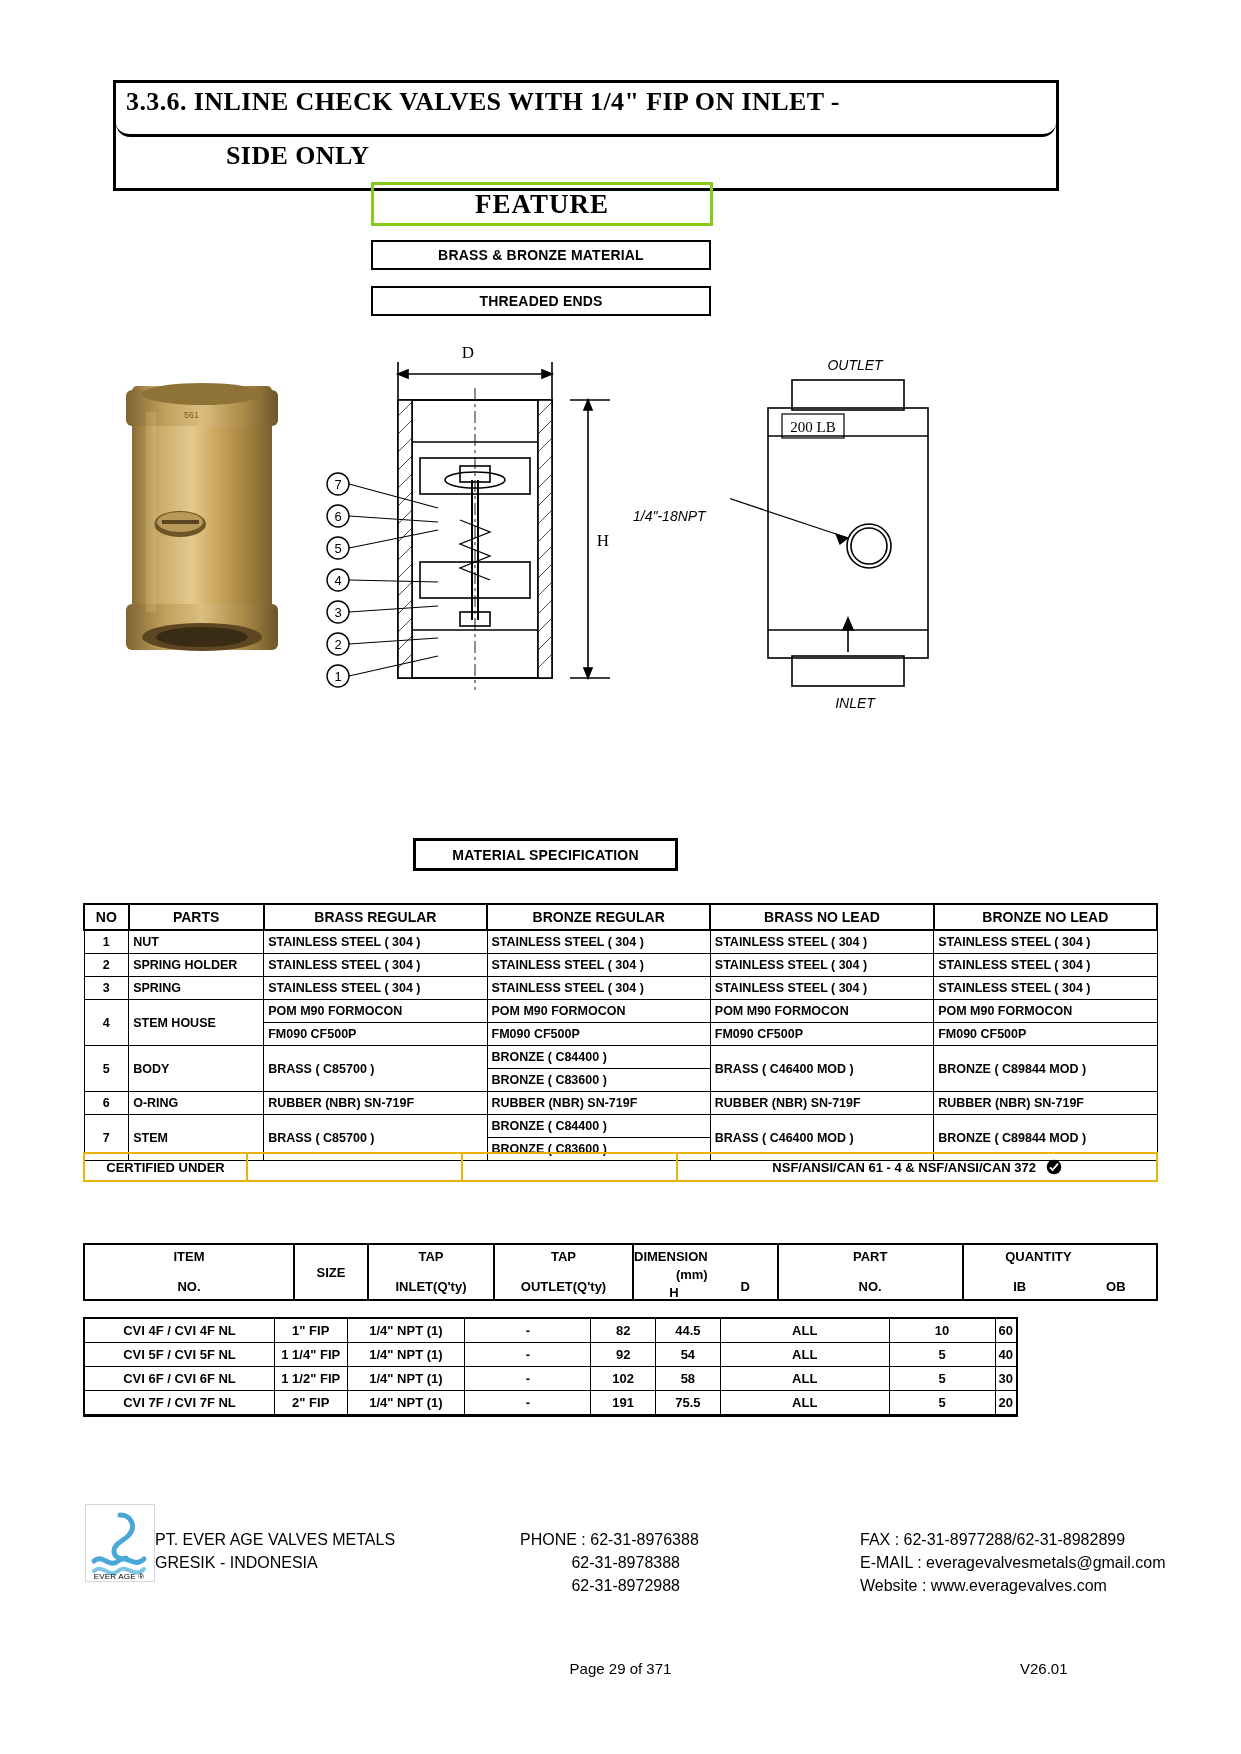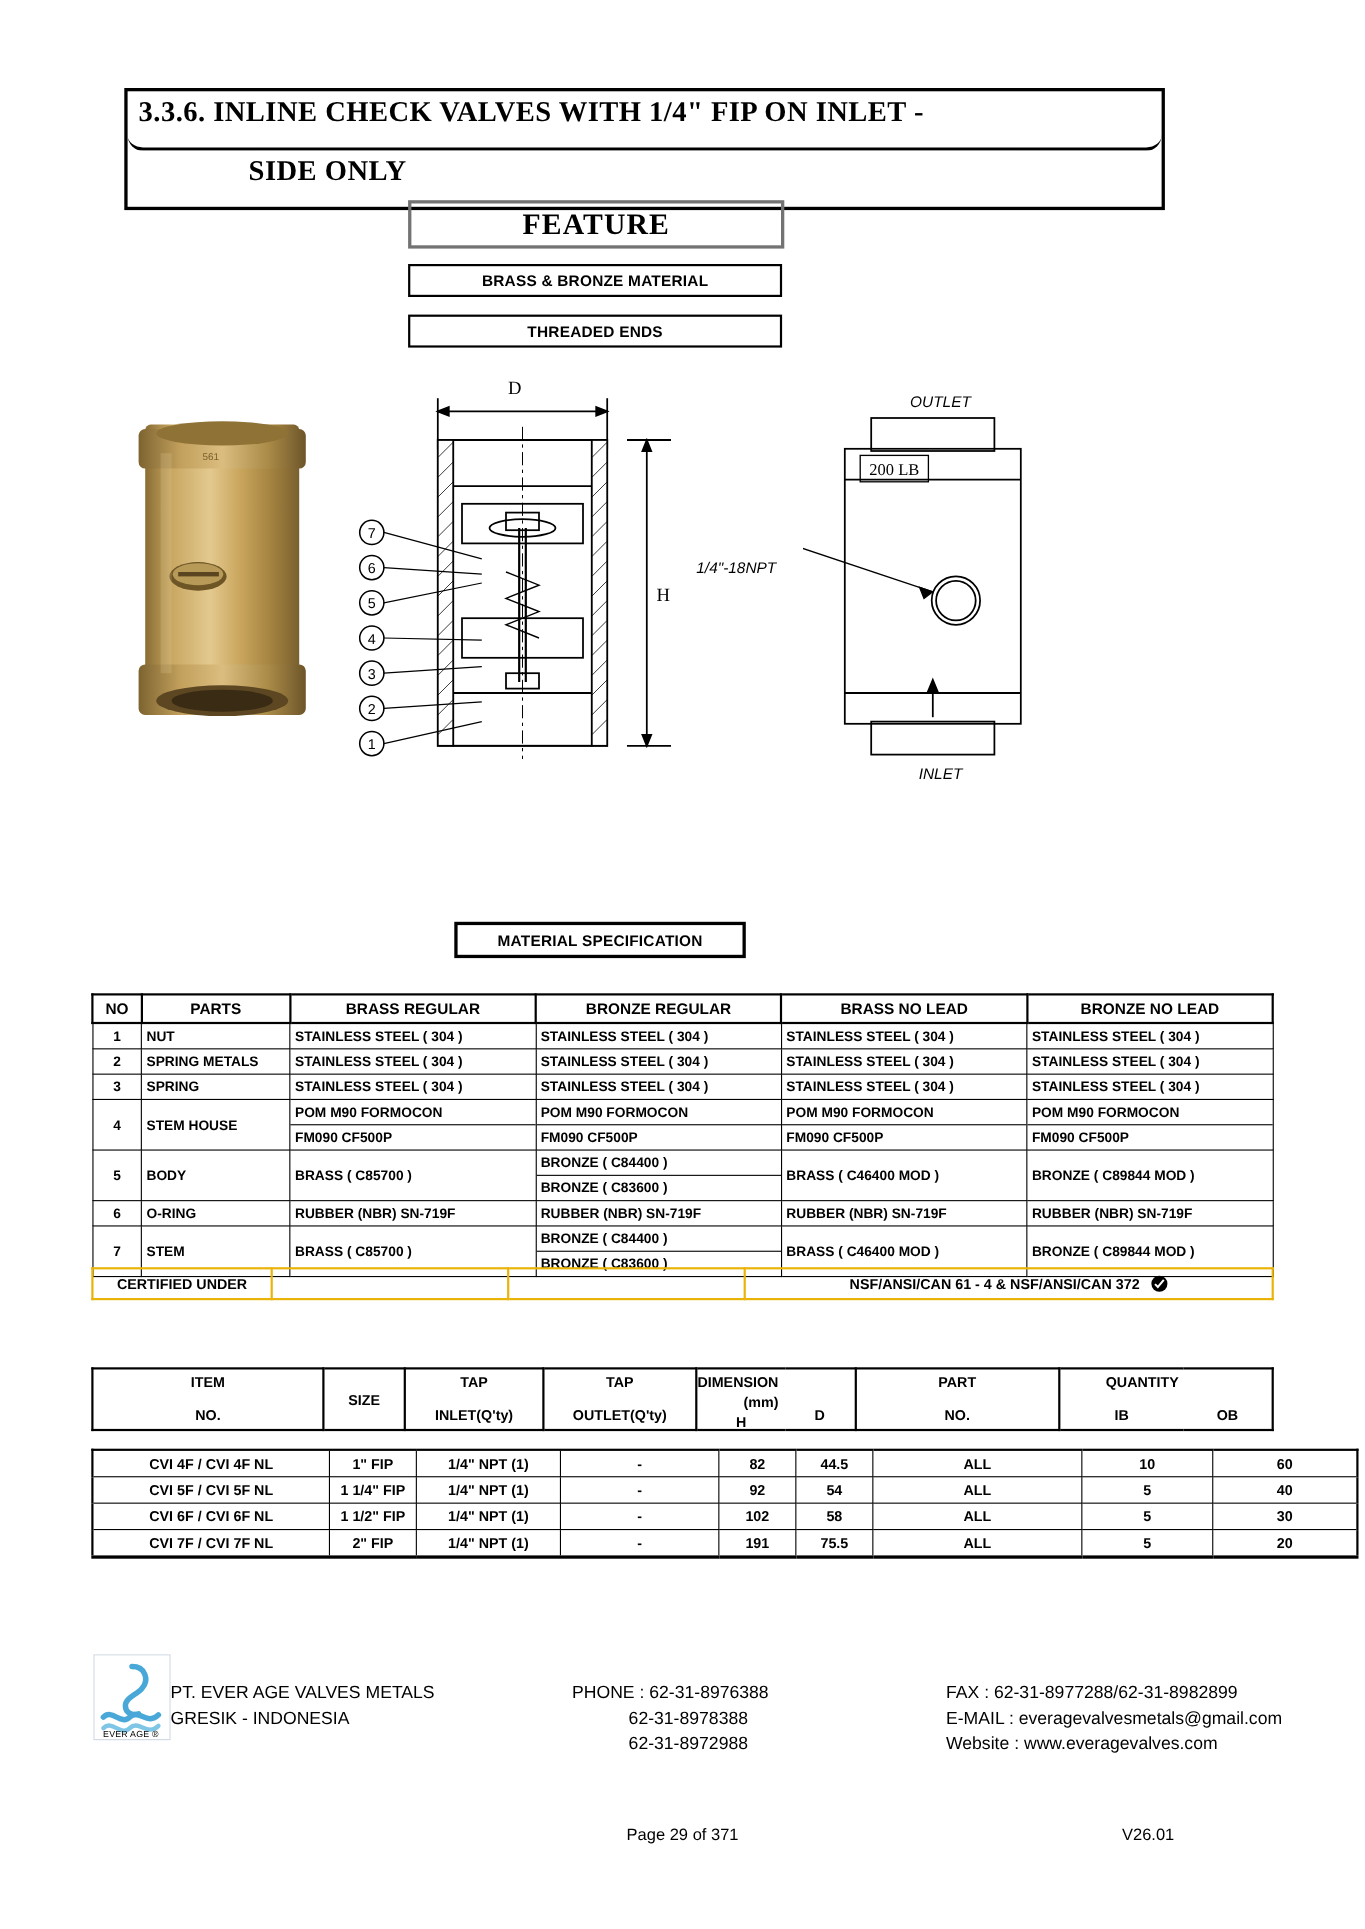--- a/index.html
+++ b/index.html
@@ -16,21 +16,21 @@
     border:3px solid #000;
     font-family:"Liberation Serif", serif;
     font-weight:bold;font-size:26px;letter-spacing:.4px;
   }
   .title-line{border-bottom:3px solid #000;padding:4px 0 17px 10px;white-space:nowrap;border-radius:14px;}
   .title-line:last-child{border-bottom:none;padding-left:110px;}
 
   
   .feature-box{
     position:absolute;left:371px;top:182px;width:336px;height:38px;
-    border:3px solid #737373;display:flex;align-items:center;justify-content:center;
+    border:3px solid #84cc16;display:flex;align-items:center;justify-content:center;
     font-family:"Liberation Serif", serif;font-weight:bold;font-size:27px;letter-spacing:1px;
   }
   .feat-sub{
     position:absolute;left:371px;width:336px;height:26px;border:2px solid #000;
     display:flex;align-items:center;justify-content:center;
     font-size:14px;font-weight:bold;letter-spacing:.2px;
   }
   #feat-sub-1{top:240px;}
   #feat-sub-2{top:286px;}
 
@@ -62,21 +62,21 @@
   .twoline div:first-child{border-bottom:1px solid #000;}
 
   .cert-tbl{left:83px;top:1152px;width:1075px;font-size:13px;}
   .cert-tbl td{border:2px solid #eab308;height:24px;padding:1px 4px;text-align:center;}
 
   .dim-tbl{left:83px;top:1243px;width:1075px;font-size:13px;}
   .dim-tbl th{border:2px solid #000;padding:0;height:52px;vertical-align:middle;text-align:center;}
   .dim-head-2{display:flex;flex-direction:column;justify-content:space-between;height:48px;padding:3px 0;}
   .dim-head-2 span{display:block;line-height:18px;}
 
-  .dim-body{left:83px;top:1317px;width:1152px;font-size:13px;}
+  .dim-body{left:83px;top:1317px;width:935px;font-size:13px;}
   .dim-body td{border:1px solid #000;height:21px;text-align:center;padding:1px 3px;}
   .dim-body tr:first-child td{border-top:2px solid #000;}
   .dim-body tr:last-child td{border-bottom:3px solid #000;border-radius:11px;}
   .dim-body td.thickL{border-left:2px solid #000;}
   .dim-body td.thickR{border-right:2px solid #000;}
   .logo{
     position:absolute;left:85px;top:1504px;width:68px;height:76px;
     border:1px solid #cfd8e3;background:#fff;
   }
   .logo-cap{position:absolute;left:85px;top:1572px;width:68px;text-align:center;font-size:8px;letter-spacing:.2px;}
@@ -286,21 +286,21 @@
         <tr>
           <td class="c col-no">1</td>
           <td class="l col-parts">NUT</td>
           <td class="l col-mat">STAINLESS STEEL ( 304 )</td>
           <td class="l col-mat">STAINLESS STEEL ( 304 )</td>
           <td class="l col-mat">STAINLESS STEEL ( 304 )</td>
           <td class="l col-mat">STAINLESS STEEL ( 304 )</td>
         </tr>
         <tr>
           <td class="c col-no">2</td>
-          <td class="l col-parts">SPRING METALS</td>
+          <td class="l col-parts">SPRING HOLDER</td>
           <td class="l col-mat">STAINLESS STEEL ( 304 )</td>
           <td class="l col-mat">STAINLESS STEEL ( 304 )</td>
           <td class="l col-mat">STAINLESS STEEL ( 304 )</td>
           <td class="l col-mat">STAINLESS STEEL ( 304 )</td>
         </tr>
         <tr>
           <td class="c col-no">3</td>
           <td class="l col-parts">SPRING</td>
           <td class="l col-mat">STAINLESS STEEL ( 304 )</td>
           <td class="l col-mat">STAINLESS STEEL ( 304 )</td>

